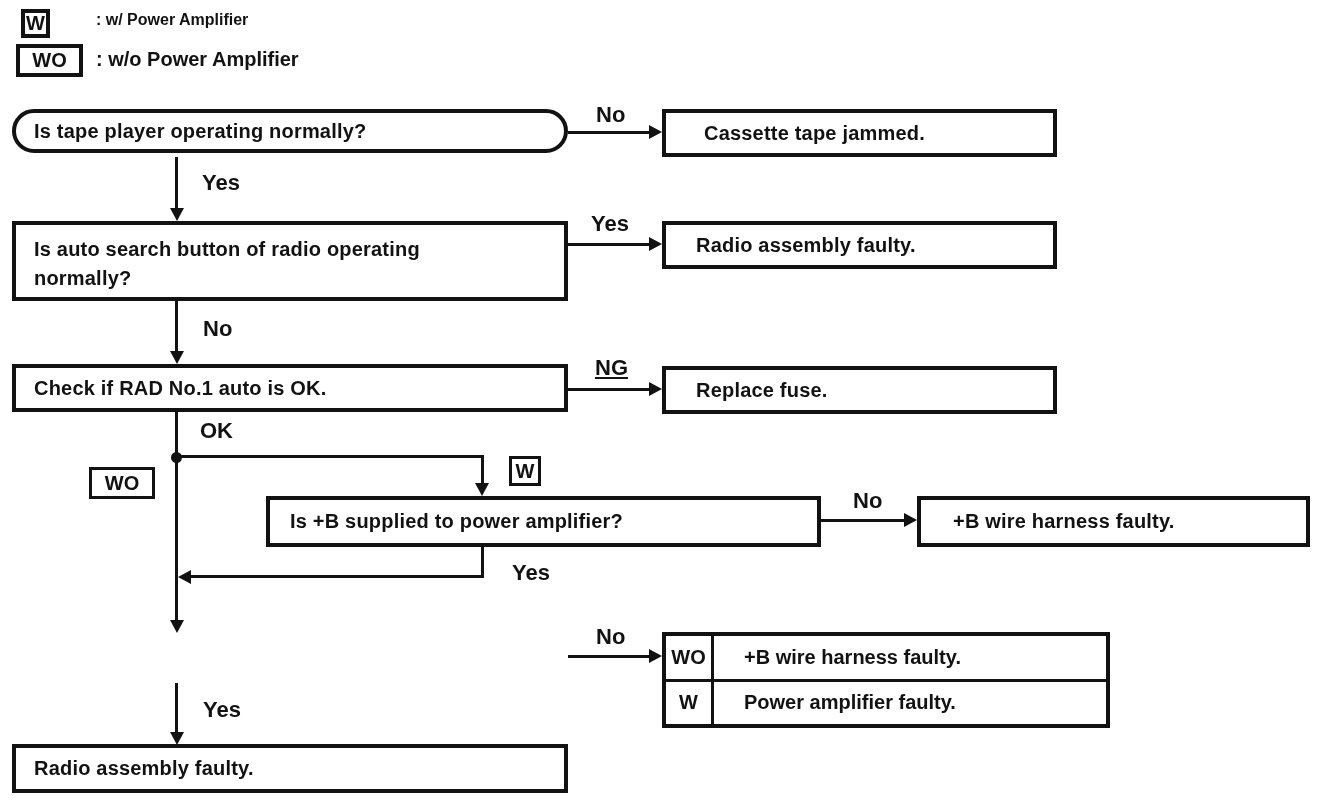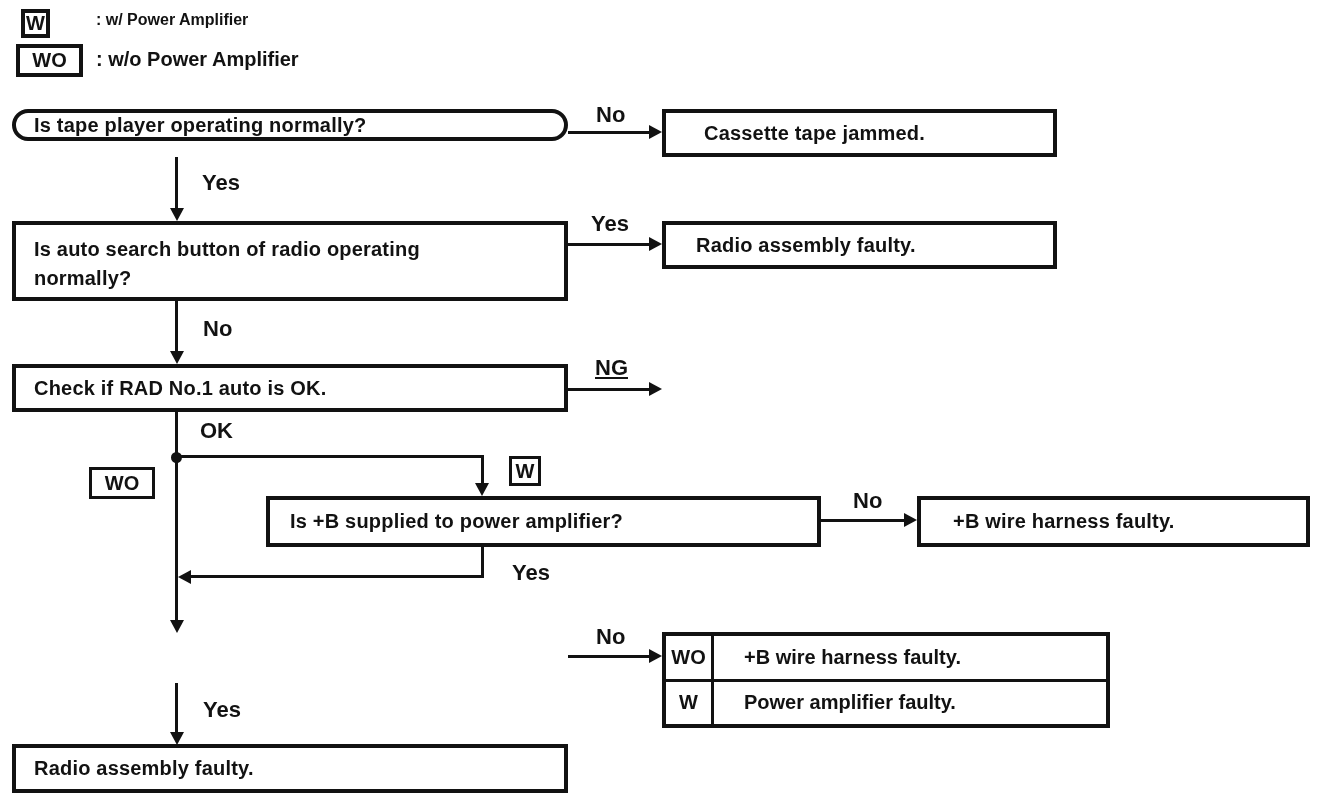--- a/index.html
+++ b/index.html
@@ -47,21 +47,21 @@
 </head>
 <body>
 
 <div class="canvas">
 
   <div class="tag" style="left:21px; top:9px; width:29px; height:29px; border-width:4px;">W</div>
   <div class="lbl" style="left:96px; top:11px; font-size:16px;">: w/ Power Amplifier</div>
   <div class="tag" style="left:16px; top:44px; width:67px; height:33px; border-width:4px;">WO</div>
   <div class="lbl" style="left:96px; top:48px; font-size:20px;">: w/o Power Amplifier</div>
 
-  <div class="box" style="left:12px; top:109px; width:556px; height:32px; padding-left:18px;border-radius:23px;">Is tape player operating normally?</div>
+  <div class="box" style="left:12px; top:109px; width:556px; height:44px; padding-left:18px;border-radius:23px;">Is tape player operating normally?</div>
   <div class="lbl" style="left:596px; top:102px;">No</div>
   <div class="hline" style="left:568px; top:131px; width:84px;"></div>
   <div class="arr-r" style="left:649px; top:125px;"></div>
   <div class="box" style="left:662px; top:109px; width:395px; height:48px; padding-left:38px;">Cassette tape jammed.</div>
 
   <div class="vline" style="left:175px; top:157px; height:54px;"></div>
   <div class="arr-d" style="left:170px; top:208px;"></div>
   <div class="lbl" style="left:202px; top:170px;">Yes</div>
 
   <div class="box" style="left:12px; top:221px; width:556px; height:80px; padding-left:18px; padding-right:70px; align-items:flex-start; padding-top:10px;">Is auto search button of radio operating normally?</div>
@@ -71,20 +71,21 @@
   <div class="box" style="left:662px; top:221px; width:395px; height:48px; padding-left:30px;">Radio assembly faulty.</div>
 
   <div class="vline" style="left:175px; top:301px; height:52px;"></div>
   <div class="arr-d" style="left:170px; top:351px;"></div>
   <div class="lbl" style="left:203px; top:316px;">No</div>
 
   <div class="box" style="left:12px; top:364px; width:556px; height:48px; padding-left:18px;">Check if RAD No.1 auto is OK.</div>
   <div class="lbl" style="left:595px; top:355px;text-decoration:underline;">NG</div>
   <div class="hline" style="left:568px; top:388px; width:84px;"></div>
   <div class="arr-r" style="left:649px; top:382px;"></div>
+  <div class="box" style="left:662px; top:366px; width:395px; height:48px; padding-left:30px;">Replace fuse.</div>
 
   <div class="vline" style="left:175px; top:412px; height:216px;"></div>
   <div class="arr-d" style="left:170px; top:620px;"></div>
   <div class="lbl" style="left:200px; top:418px;text-align:right;">OK</div>
   <div class="dot" style="left:171px; top:452px;"></div>
 
   <div class="tag" style="left:89px; top:467px; width:66px; height:32px;">WO</div>
 
   <div class="hline" style="left:176px; top:455px; width:308px;"></div>
   <div class="vline" style="left:481px; top:455px; height:30px;"></div>

